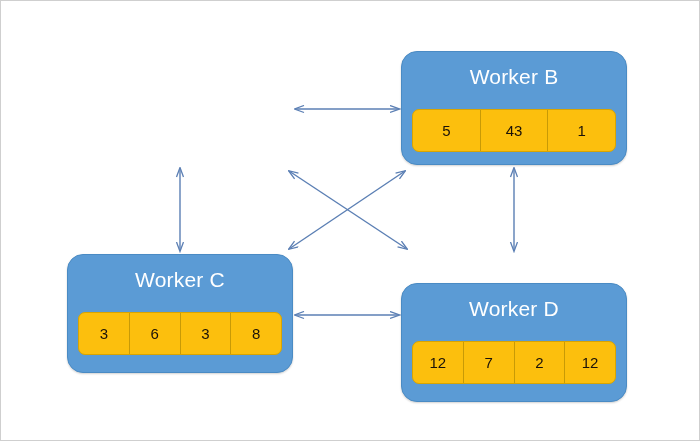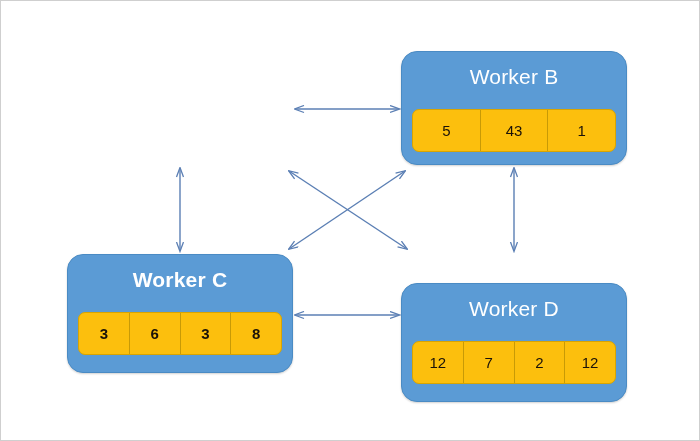--- a/index.html
+++ b/index.html
@@ -69,21 +69,21 @@
     color: #1a1209;
     border-right: 1px solid #c89a06;
     box-sizing: border-box;
   }
   .queue-cell:last-child {
     border-right: none;
   }
   
   #box-a { left: 66px;  top: 50px;  width: 226px; height: 114px; }
   #box-b { left: 400px; top: 50px;  width: 226px; height: 114px; }
-  #box-c { left: 66px;  top: 253px; width: 226px; height: 119px; font-weight: bold; }
+  #box-c { left: 66px;  top: 253px; width: 226px; height: 119px; }
   #box-d { left: 400px; top: 253px; width: 226px; height: 119px; margin-top: 29px; }
 </style>
 </head>
 <body>
 
 <div id="canvas">
 
   <svg id="arrow-layer" viewBox="0 0 700 441" xmlns="http://www.w3.org/2000/svg">
     <defs>
       <marker id="ah-end" markerWidth="11" markerHeight="11" refX="9.5" refY="4" orient="auto" markerUnits="userSpaceOnUse">

